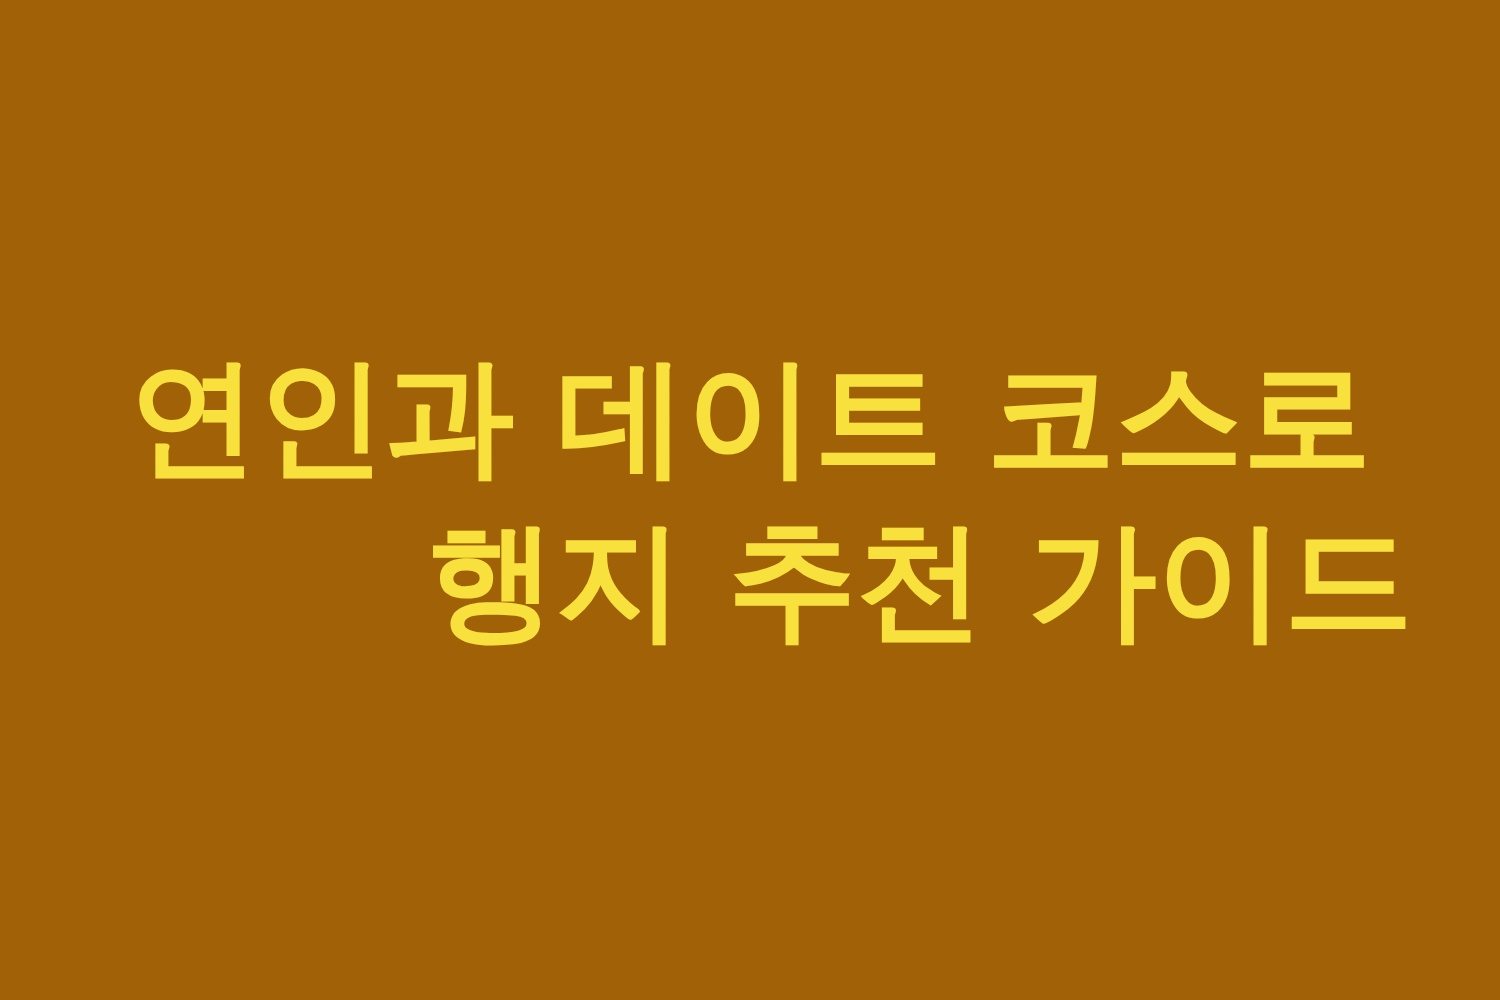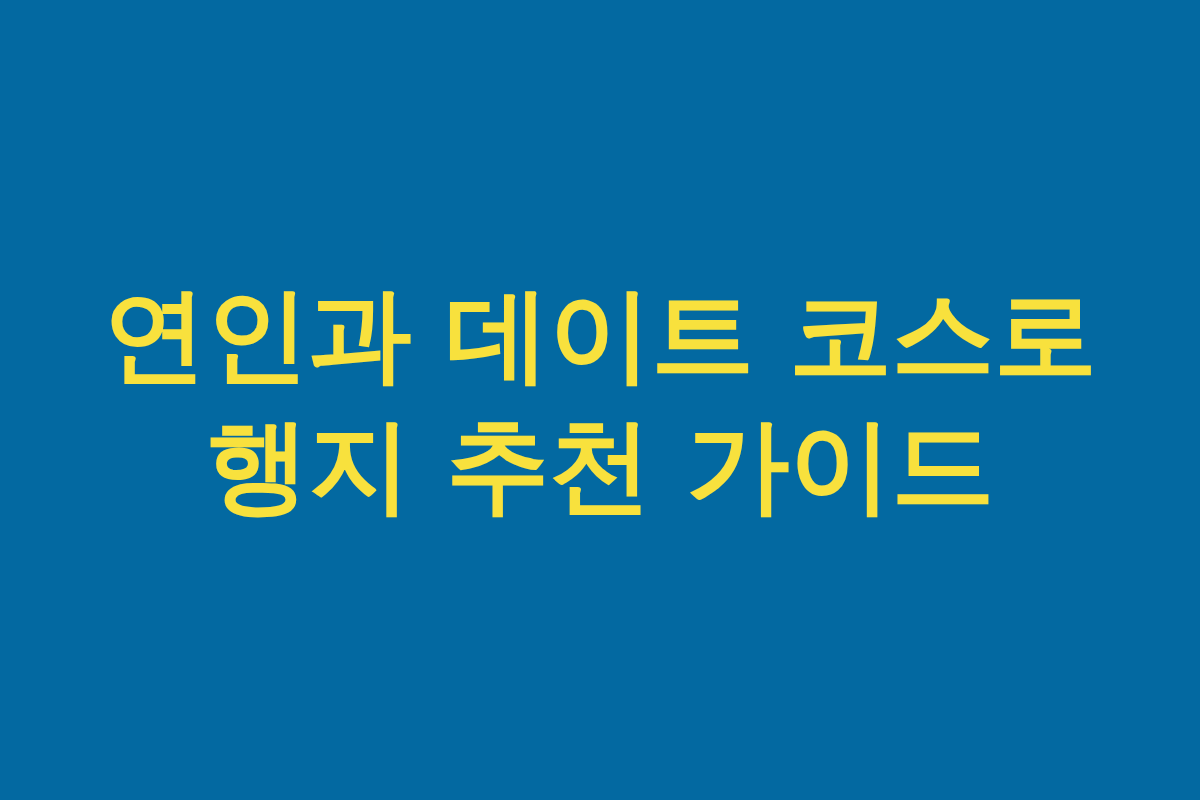--- a/index.html
+++ b/index.html
@@ -47,25 +47,25 @@
   }
 
   #headline .line {
     display: block;
     white-space: pre;
   }
 
   
   #headline .line-1 { font-size: 103px; }
   #headline .line-2 { font-size: 103px; }
-  #headline .line-3 { font-size: 103px; }
+  #headline .line-3 { font-size: 103px; text-align: right; }
 </style>
 </head>
 <body>
 
-<div id="title-card" style="background: #0369a1; width: 1200px; height: 800px;">
+<div id="title-card" style="background: #a16207; width: 1200px; height: 800px;">
 
   <h1 id="headline" style="color: rgb(248, 225, 61);">
     <span class="line line-1">연인과 데이트 코스로</span>
     <span class="line line-3">행지 추천 가이드</span>
   </h1>
 
 </div>
 
 </body></html>

